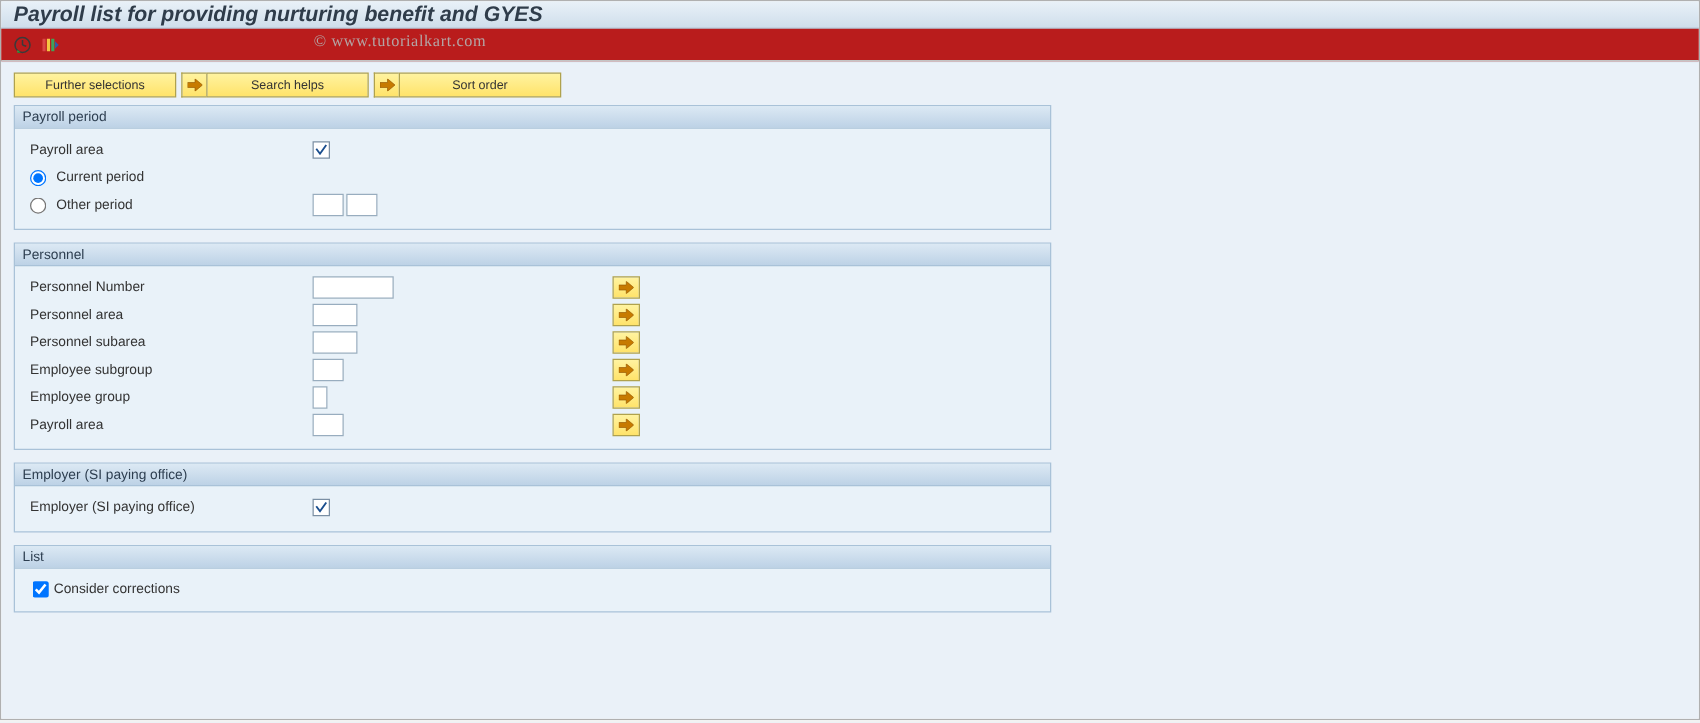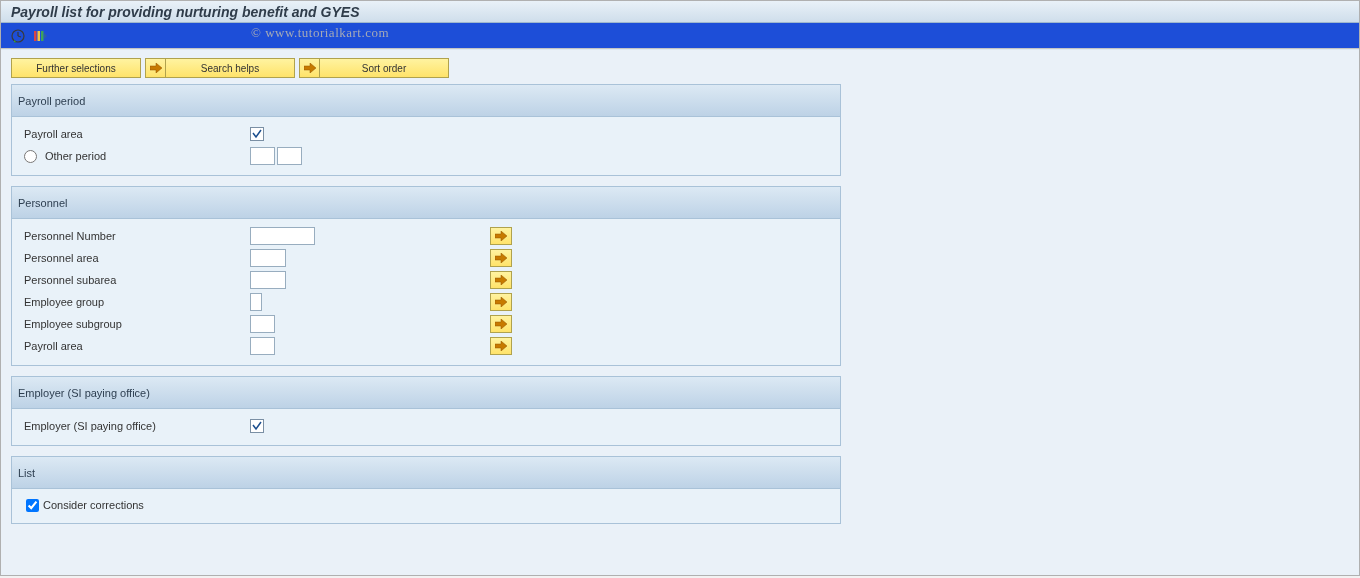--- a/index.html
+++ b/index.html
@@ -21,25 +21,25 @@
       background: linear-gradient(to bottom, #e9f1f8, #cfdeeb);
       border-bottom: 1px solid #9fb8cd;
       padding: 3px 10px;
       height: 22px;
       display: flex;
       align-items: center;
     }
     .title-bar .title {
       font-weight: bold;
       font-style: italic;
-      font-size: 14px;
+      font-size: 17px;
       color: #2f3c4a;
     }
     .tool-strip {
-      background: #1d4ed8;
+      background: #b91c1c;
       border-bottom: 1px solid #c4c4c4;
       padding: 4px 8px;
       height: 26px;
       display: flex;
       align-items: center;
       gap: 4px;
       position: relative;
     }
     .icon-btn {
       width: 18px; height: 18px;
@@ -96,21 +96,21 @@
       border: 1px solid #a9c2d8;
       margin: 0 4px 10px 4px;
       width: 830px;
     }
     .group-head {
       background: linear-gradient(to bottom, #dce9f4, #bdd2e6);
       border-bottom: 1px solid #a9c2d8;
       padding: 2px 6px;
       font-size: 11px;
       color: #2d3e50;
-      height: 32px;
+      height: 18px;
       display: flex;
       align-items: center;
     }
     .group-body {
       padding: 6px 8px 8px 8px;
     }
     .row {
       display: flex;
       align-items: center;
       height: 22px;
@@ -209,20 +209,26 @@
       <div class="group-body">
         <div class="row">
           <span class="lbl">Payroll area</span>
           <span class="check-glyph">
             <svg width="10" height="10" viewBox="0 0 10 10">
                 <polyline points="1,4 4,8 9,1" fill="none" stroke="#1a4e8e" stroke-width="1.5"></polyline>
               </svg>
           </span>
         </div>
         <div class="row">
+          <label class="radio-lbl">
+            <input type="radio" name="period" checked="" style="">
+            <span>Current period</span>
+          </label>
+        </div>
+        <div class="row">
           <label class="radio-lbl" style="width:230px">
             <input type="radio" name="period" style="">
             <span>Other period</span>
           </label>
           <input type="text" class="w30" style="">
           <span class="gap"></span>
           <input type="text" class="w30" style="">
         </div>
       </div>
     </div>
@@ -257,34 +263,34 @@
             <span class="sel-input-col">
               <input type="text" class="w40" style="">
             </span>
             <span class="multi-col"><span class="multi-btn">
                 <svg class="arrow-glyph" viewBox="0 0 12 10">
                   <polygon points="0,3 6,3 6,0 12,5 6,10 6,7 0,7" fill="#c77a00" stroke="#915400" stroke-width="0.5"></polygon>
                 </svg>
               </span></span>
           </div>
           <div class="row">
+            <span class="lbl">Employee subgroup</span>
+            <span class="sel-input-col">
+              <input type="text" class="w30" style="">
+            </span>
+            <span class="multi-col"><span class="multi-btn">
+                <svg class="arrow-glyph" viewBox="0 0 12 10">
+                  <polygon points="0,3 6,3 6,0 12,5 6,10 6,7 0,7" fill="#c77a00" stroke="#915400" stroke-width="0.5"></polygon>
+                </svg>
+              </span></span>
+          </div>
+          <div class="row">
             <span class="lbl">Employee group</span>
             <span class="sel-input-col">
               <input type="text" class="w15" style="">
-            </span>
-            <span class="multi-col"><span class="multi-btn">
-                <svg class="arrow-glyph" viewBox="0 0 12 10">
-                  <polygon points="0,3 6,3 6,0 12,5 6,10 6,7 0,7" fill="#c77a00" stroke="#915400" stroke-width="0.5"></polygon>
-                </svg>
-              </span></span>
-          </div>
-          <div class="row">
-            <span class="lbl">Employee subgroup</span>
-            <span class="sel-input-col">
-              <input type="text" class="w30" style="">
             </span>
             <span class="multi-col"><span class="multi-btn">
                 <svg class="arrow-glyph" viewBox="0 0 12 10">
                   <polygon points="0,3 6,3 6,0 12,5 6,10 6,7 0,7" fill="#c77a00" stroke="#915400" stroke-width="0.5"></polygon>
                 </svg>
               </span></span>
           </div>
           <div class="row">
             <span class="lbl">Payroll area</span>
             <span class="sel-input-col">

